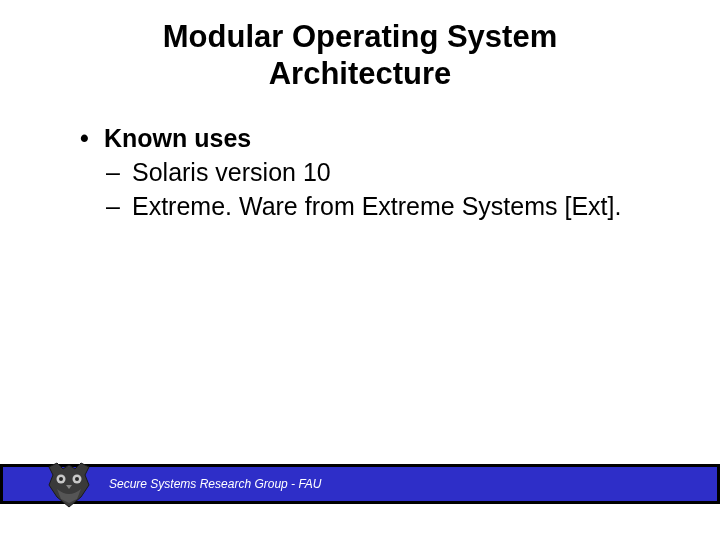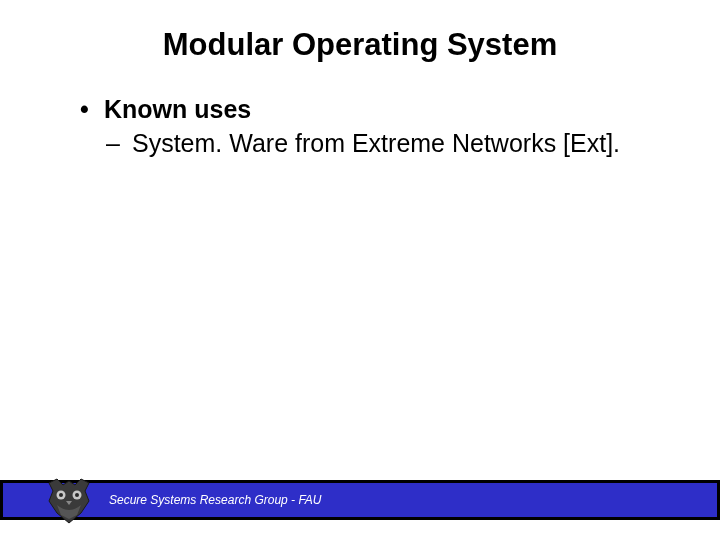--- a/index.html
+++ b/index.html
@@ -14,21 +14,21 @@
   }
   .slide {
     width: 100%;
     height: 100%;
     position: relative;
   }
   .title {
     text-align: center;
     font-size: 31px;
     font-weight: bold;
-    padding-top: 26px;
+    padding-top: 18px;
     line-height: 1.2;
   }
   .content {
     padding: 30px 54px 0 80px;
     font-size: 25px;
     line-height: 1.35;
   }
   .bullet-1 {
     position: relative;
     padding-left: 24px;
@@ -46,21 +46,21 @@
     font-weight: normal;
   }
   .bullet-2::before {
     content: "–";
     position: absolute;
     left: 26px;
     top: 0;
   }
   .footer {
     position: absolute;
-    bottom: 20px;
+    bottom: 36px;
     left: 0;
     width: 100%;
     height: 40px;
     background: #000000;
     padding: 3px;
   }
   .footer-inner {
     width: 100%;
     height: 100%;
     background: #2e2ec8;
@@ -83,25 +83,27 @@
     margin-left: 106px;
   }
 </style>
 </head>
 <body>
 
 <div class="slide">
 
   <div class="title">
     <div>Modular Operating System</div>
+    <div>Architecture</div>
   </div>
 
   <div class="content">
     <div class="bullet-1">Known uses</div>
-    <div class="bullet-2">System. Ware from Extreme Networks [Ext].</div>
+    <div class="bullet-2">Solaris version 10</div>
+    <div class="bullet-2">Extreme. Ware from Extreme Systems [Ext].</div>
   </div>
 
   <div class="footer">
     <div class="footer-inner">
       <svg class="owl-icon" viewBox="0 0 52 48">
 
         <path d="M6 6 L14 2 L20 8 L26 4 L32 8 L38 2 L46 6 L42 14 L46 24 L38 36 L26 46 L14 36 L6 24 L10 14 Z" fill="#3a3a3a" stroke="#1a1a1a" stroke-width="1"></path>
         <circle cx="18" cy="18" r="4.5" fill="#c8c8c8"></circle>
         <circle cx="34" cy="18" r="4.5" fill="#c8c8c8"></circle>
         <circle cx="18" cy="18" r="2" fill="#2a2a2a"></circle>

